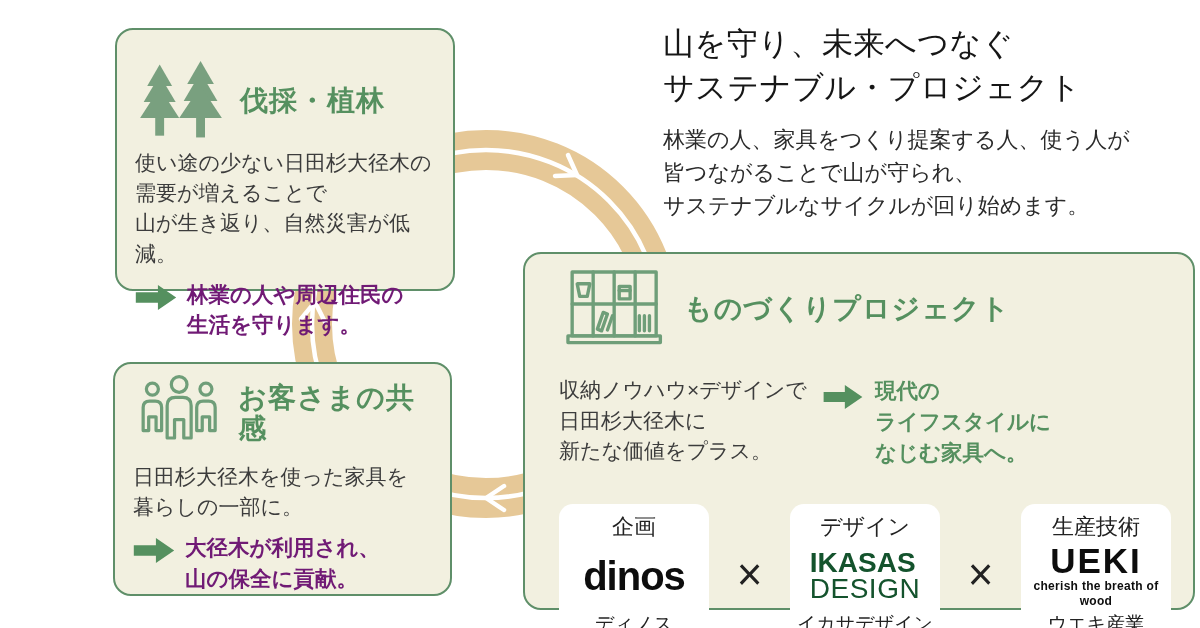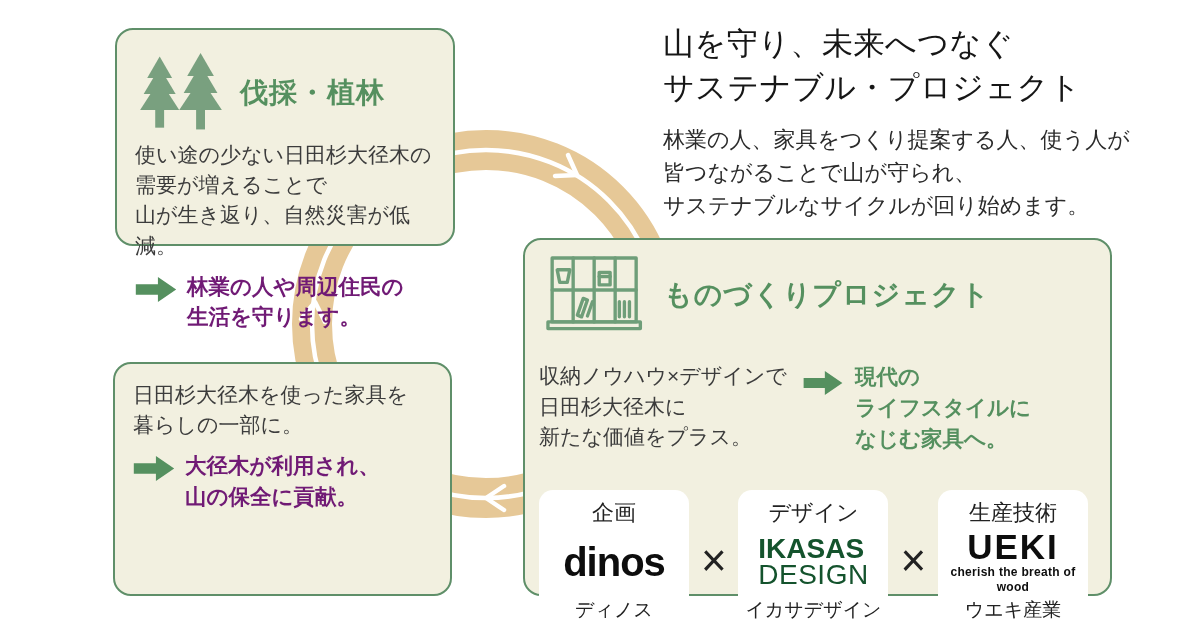--- a/index.html
+++ b/index.html
@@ -5,22 +5,22 @@
   html,body{margin:0;padding:0;background:#ffffff;}
   .canvas{
     position:relative;width:1200px;height:628px;background:#ffffff;overflow:hidden;
     font-family:"Liberation Sans","DejaVu Sans",sans-serif;color:#3c3c3c;
   }
   .ring{position:absolute;left:0;top:0;z-index:0;}
   .box{
     position:absolute;z-index:1;box-sizing:border-box;
     background:#f2f0e0;border:2px solid #5f8f69;border-radius:18px;
   }
-  .box-a{left:115px;top:28px;width:340px;height:218px;padding:23px 18px;}
-  .box-b{left:523px;top:238px;width:589px;height:358px;padding:13px 22px 18px 14px;}
+  .box-a{left:115px;top:28px;width:340px;height:263px;padding:31px 18px;}
+  .box-b{left:523px;top:252px;width:672px;height:358px;padding:13px 22px 18px 34px;}
   .box-c{left:113px;top:362px;width:339px;height:234px;padding:9px 18px;}
   .box-head{display:flex;align-items:center;gap:13px;}
   .box-title{
     margin:0;font-size:28px;font-weight:700;color:#55905f;letter-spacing:1px;line-height:1.1;
   }
   .box-body{margin:7px 0 0 0;font-size:21px;line-height:1.44;color:#3c3c3c;}
   .box-body span{display:block;}
   .effect{display:flex;gap:10px;margin-top:11px;}
   .effect .icon-arrow{flex:0 0 auto;margin-top:5px;}
   .effect-text{margin:0;font-size:21.5px;font-weight:700;color:#701a75;line-height:1.4;}
@@ -173,20 +173,33 @@
         <div class="logo-ueki">
           <span class="word">UEKI</span>
           <span class="tag">cherish the breath of wood</span>
         </div>
         <div class="partner-name">ウエキ産業</div>
       </div>
     </div>
   </section>
 
   <section class="box box-c">
+    <div class="box-head">
+      <svg width="98" height="82" viewBox="0 0 100 88" aria-hidden="true">
+        <g fill="#f2f0e0" stroke="#6f9e79" stroke-width="3.5" stroke-linejoin="round" stroke-linecap="round">
+          <circle cx="21" cy="17" r="6.5"></circle>
+          <path d="M11,62 V37 Q11,30 18,30 H24 Q31,30 31,37 V62 H25 V47 H17 V62 Z"></path>
+          <circle cx="79" cy="17" r="6.5"></circle>
+          <path d="M69,62 V37 Q69,30 76,30 H82 Q89,30 89,37 V62 H83 V47 H75 V62 Z"></path>
+          <circle cx="50" cy="12" r="8.5"></circle>
+          <path d="M37,70 V35 Q37,26 46,26 H54 Q63,26 63,35 V70 H55 V50 H45 V70 Z"></path>
+        </g>
+      </svg>
+      <h2 class="box-title">お客さまの共感</h2>
+    </div>
     <p class="box-body">
       <span>日田杉大径木を使った家具を</span>
       <span>暮らしの一部に。</span>
     </p>
     <div class="effect">
       <svg class="icon-arrow" width="42" height="25" viewBox="0 0 42 26" aria-hidden="true">
         <path d="M0,7.5 H23 V0 L42,13 L23,26 V18.5 H0 Z" fill="#55905f"></path>
       </svg>
       <p class="effect-text">
         <span>大径木が利用され、</span>

